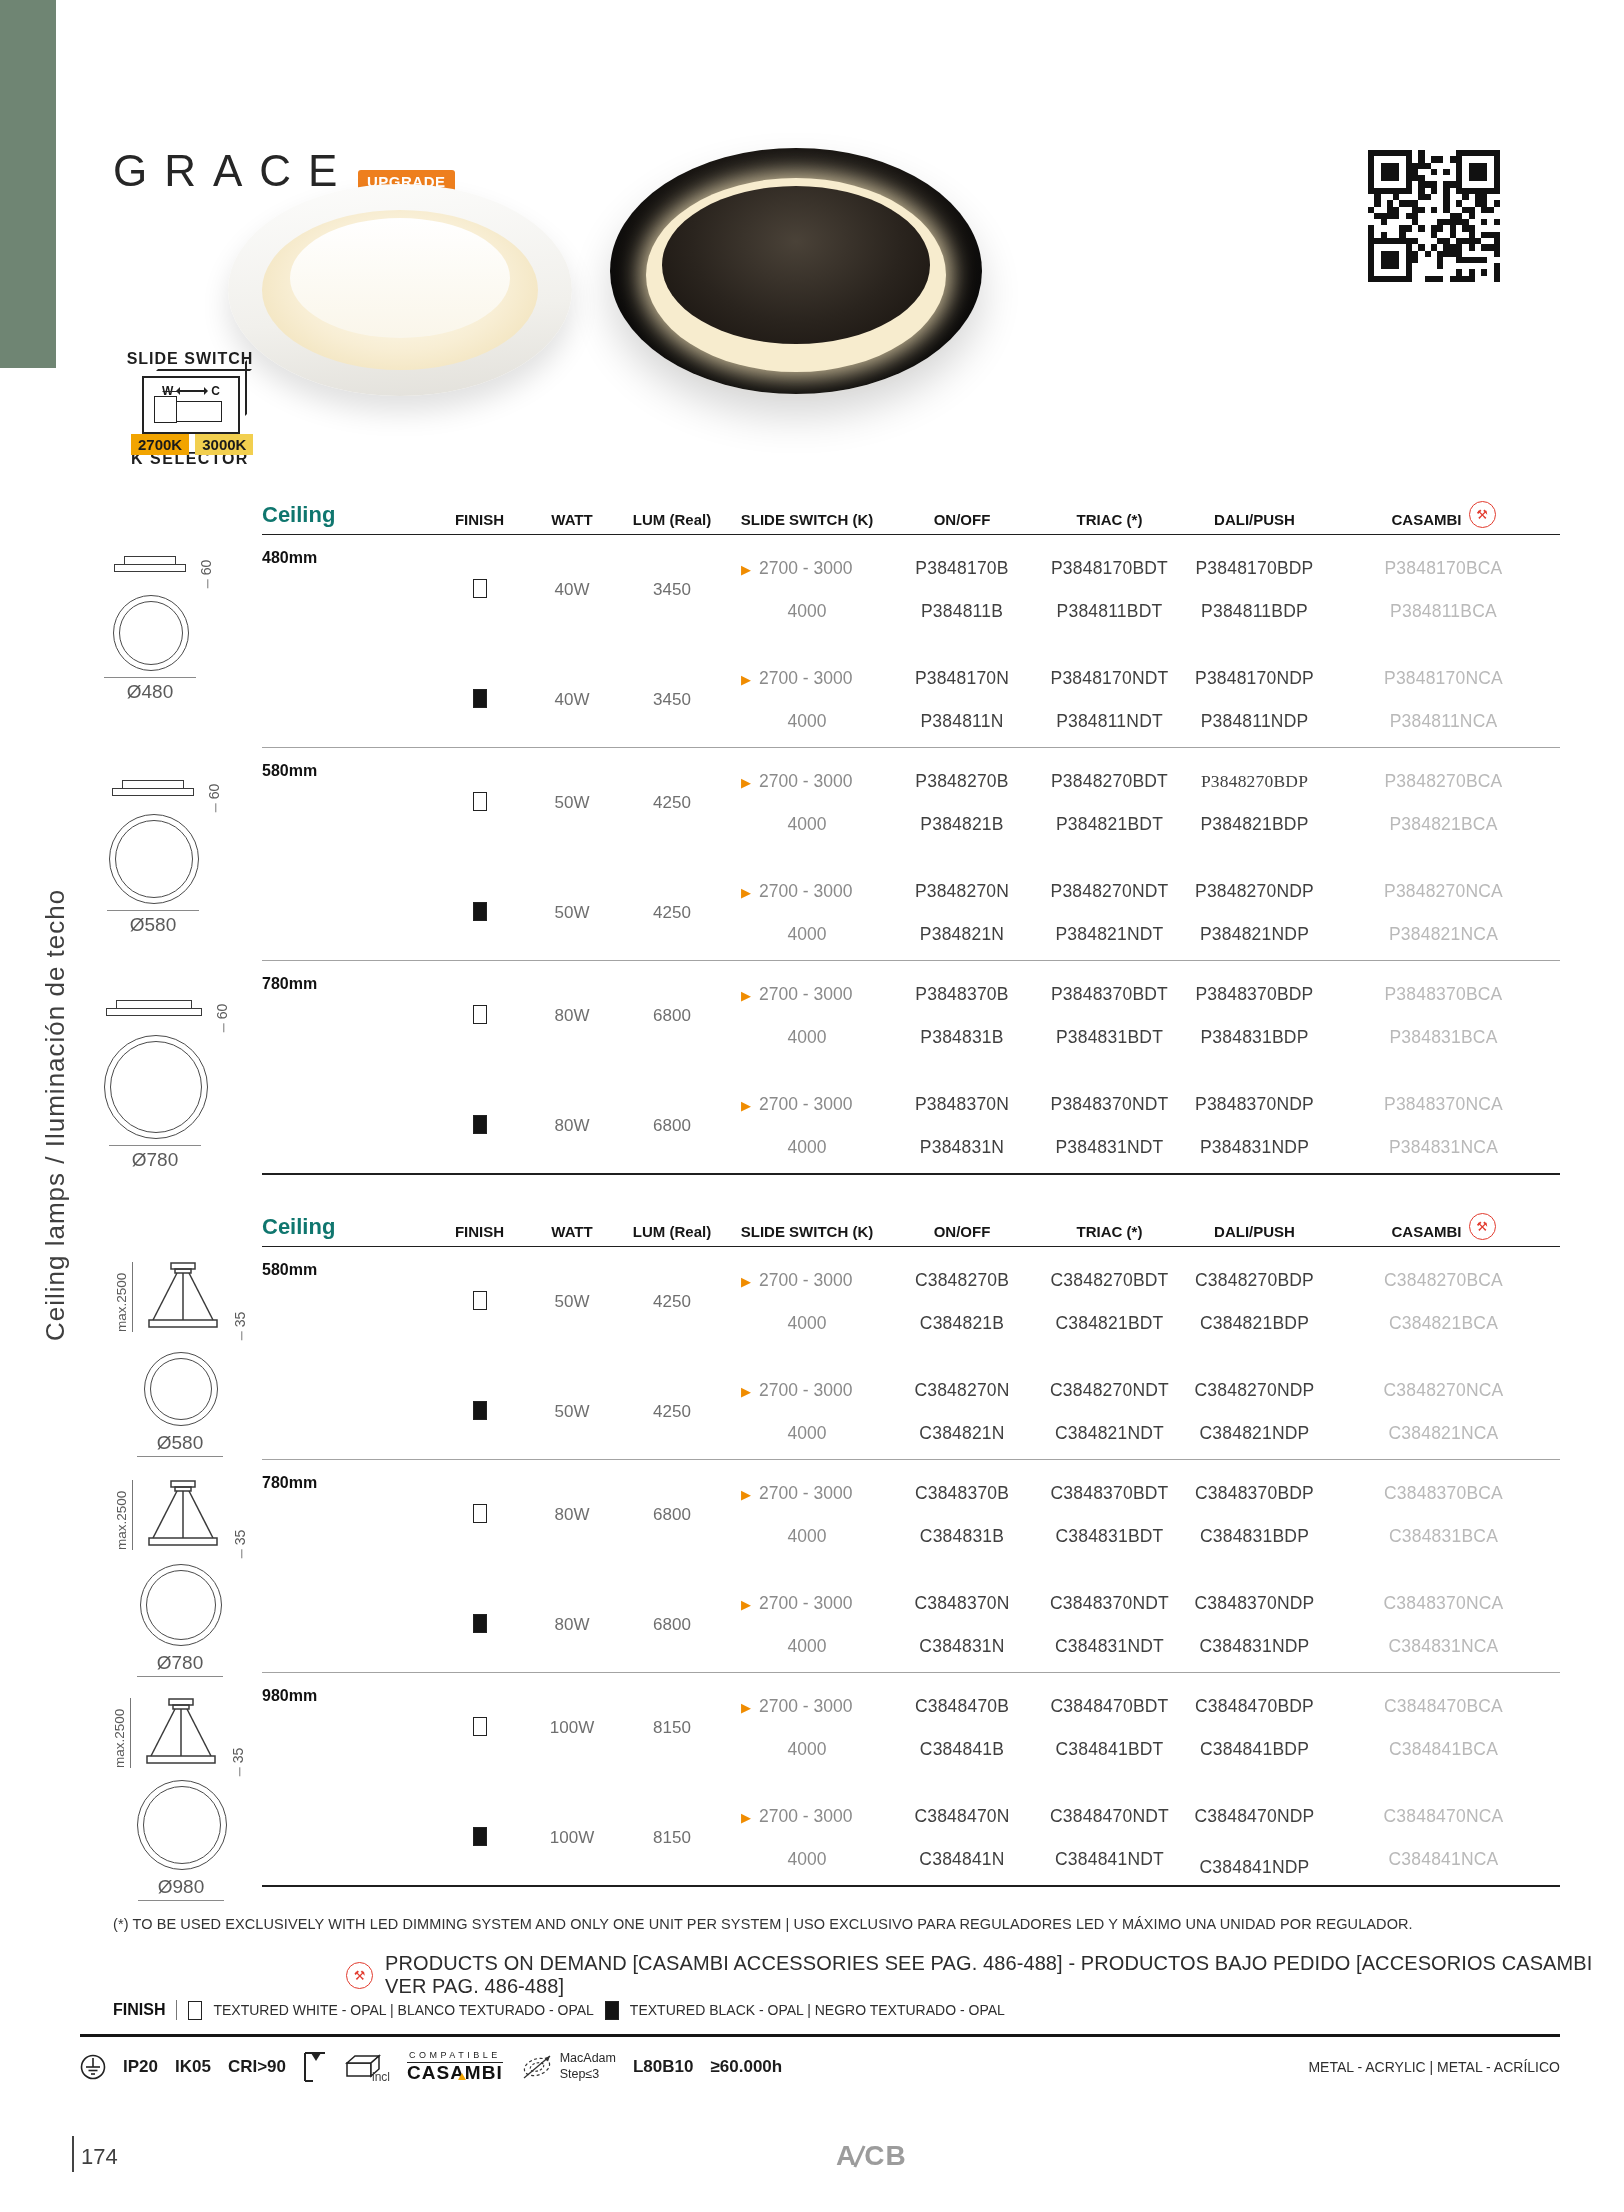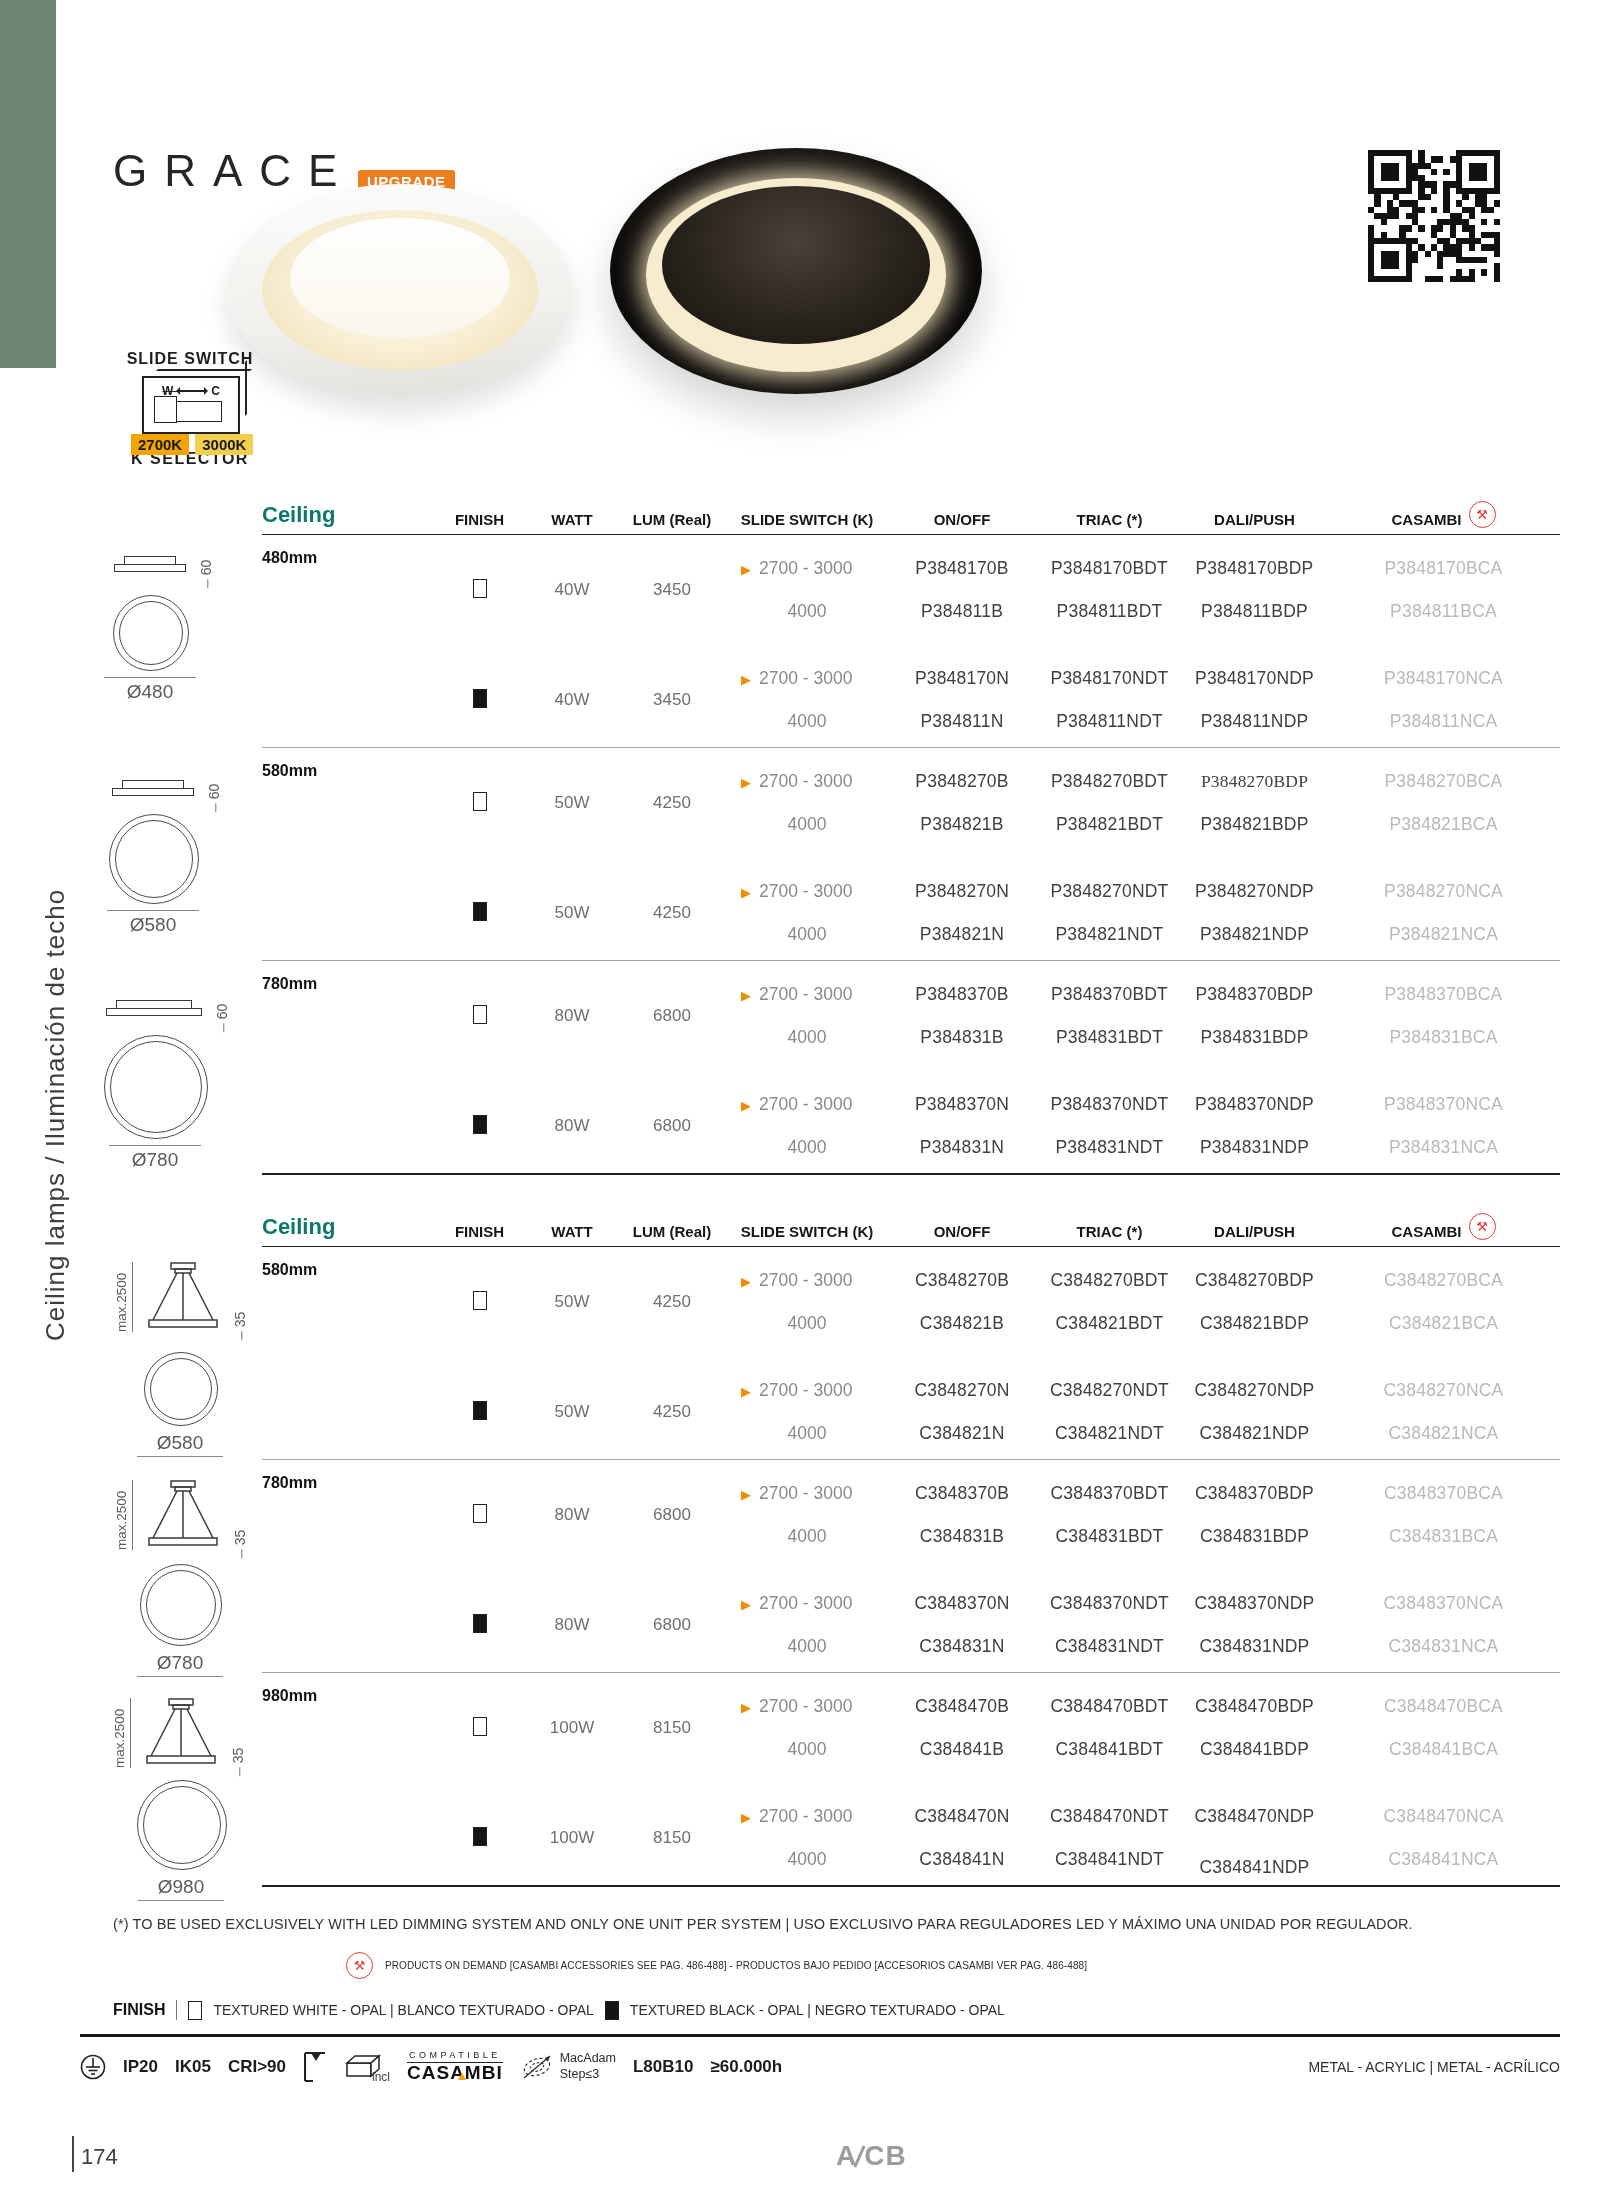--- a/index.html
+++ b/index.html
@@ -98,21 +98,21 @@
   .dim .tick{display:inline-block;width:9px;height:0;border-top:1px solid #777;margin-right:4px;vertical-align:middle;}
   .dlab{font-size:19px;color:#5a5a5a;text-align:center;width:130px;}
   .dline{height:0;border-top:1px solid #8a8a8a;}
   .maxdim{writing-mode:vertical-rl;transform:rotate(180deg);font-size:13.5px;color:#5a5a5a;
           border-left:1px solid #777;padding-left:3px;display:flex;align-items:center;}
   .ptri path,.ptri rect,.ptri line{stroke:#3a3a3a;fill:none;stroke-width:1.5;}
 
   
   .footstar{left:113px;top:1916px;width:1447px;font-size:14.5px;color:#333;letter-spacing:.1px;}
   .demand{left:346px;top:1952px;display:flex;align-items:center;gap:12px;}
-  .demand .txt{font-size:10px;color:#2c2c2c;letter-spacing:.1px;}
+  .demand .txt{font-size:20px;color:#2c2c2c;letter-spacing:.1px;}
   .legend{left:113px;top:2000px;display:flex;align-items:center;gap:11px;}
   .legend .flab{font-size:16px;font-weight:bold;color:#111;}
   .legend .bar{width:1px;height:20px;background:#777;}
   .legend .txt{font-size:14px;color:#2e2e2e;}
   .thickrule{left:80px;top:2034px;width:1480px;height:3px;background:#161616;}
   .specrow{left:80px;top:2046px;width:1480px;height:42px;display:flex;align-items:center;gap:17px;}
   .spec-b{font-size:17px;font-weight:bold;color:#1c1c1c;white-space:nowrap;}
   .spec-ic svg{display:block;}
   .incl-wrap{position:relative;}
   .incl{position:absolute;right:-6px;bottom:-4px;font-size:12px;color:#444;}

